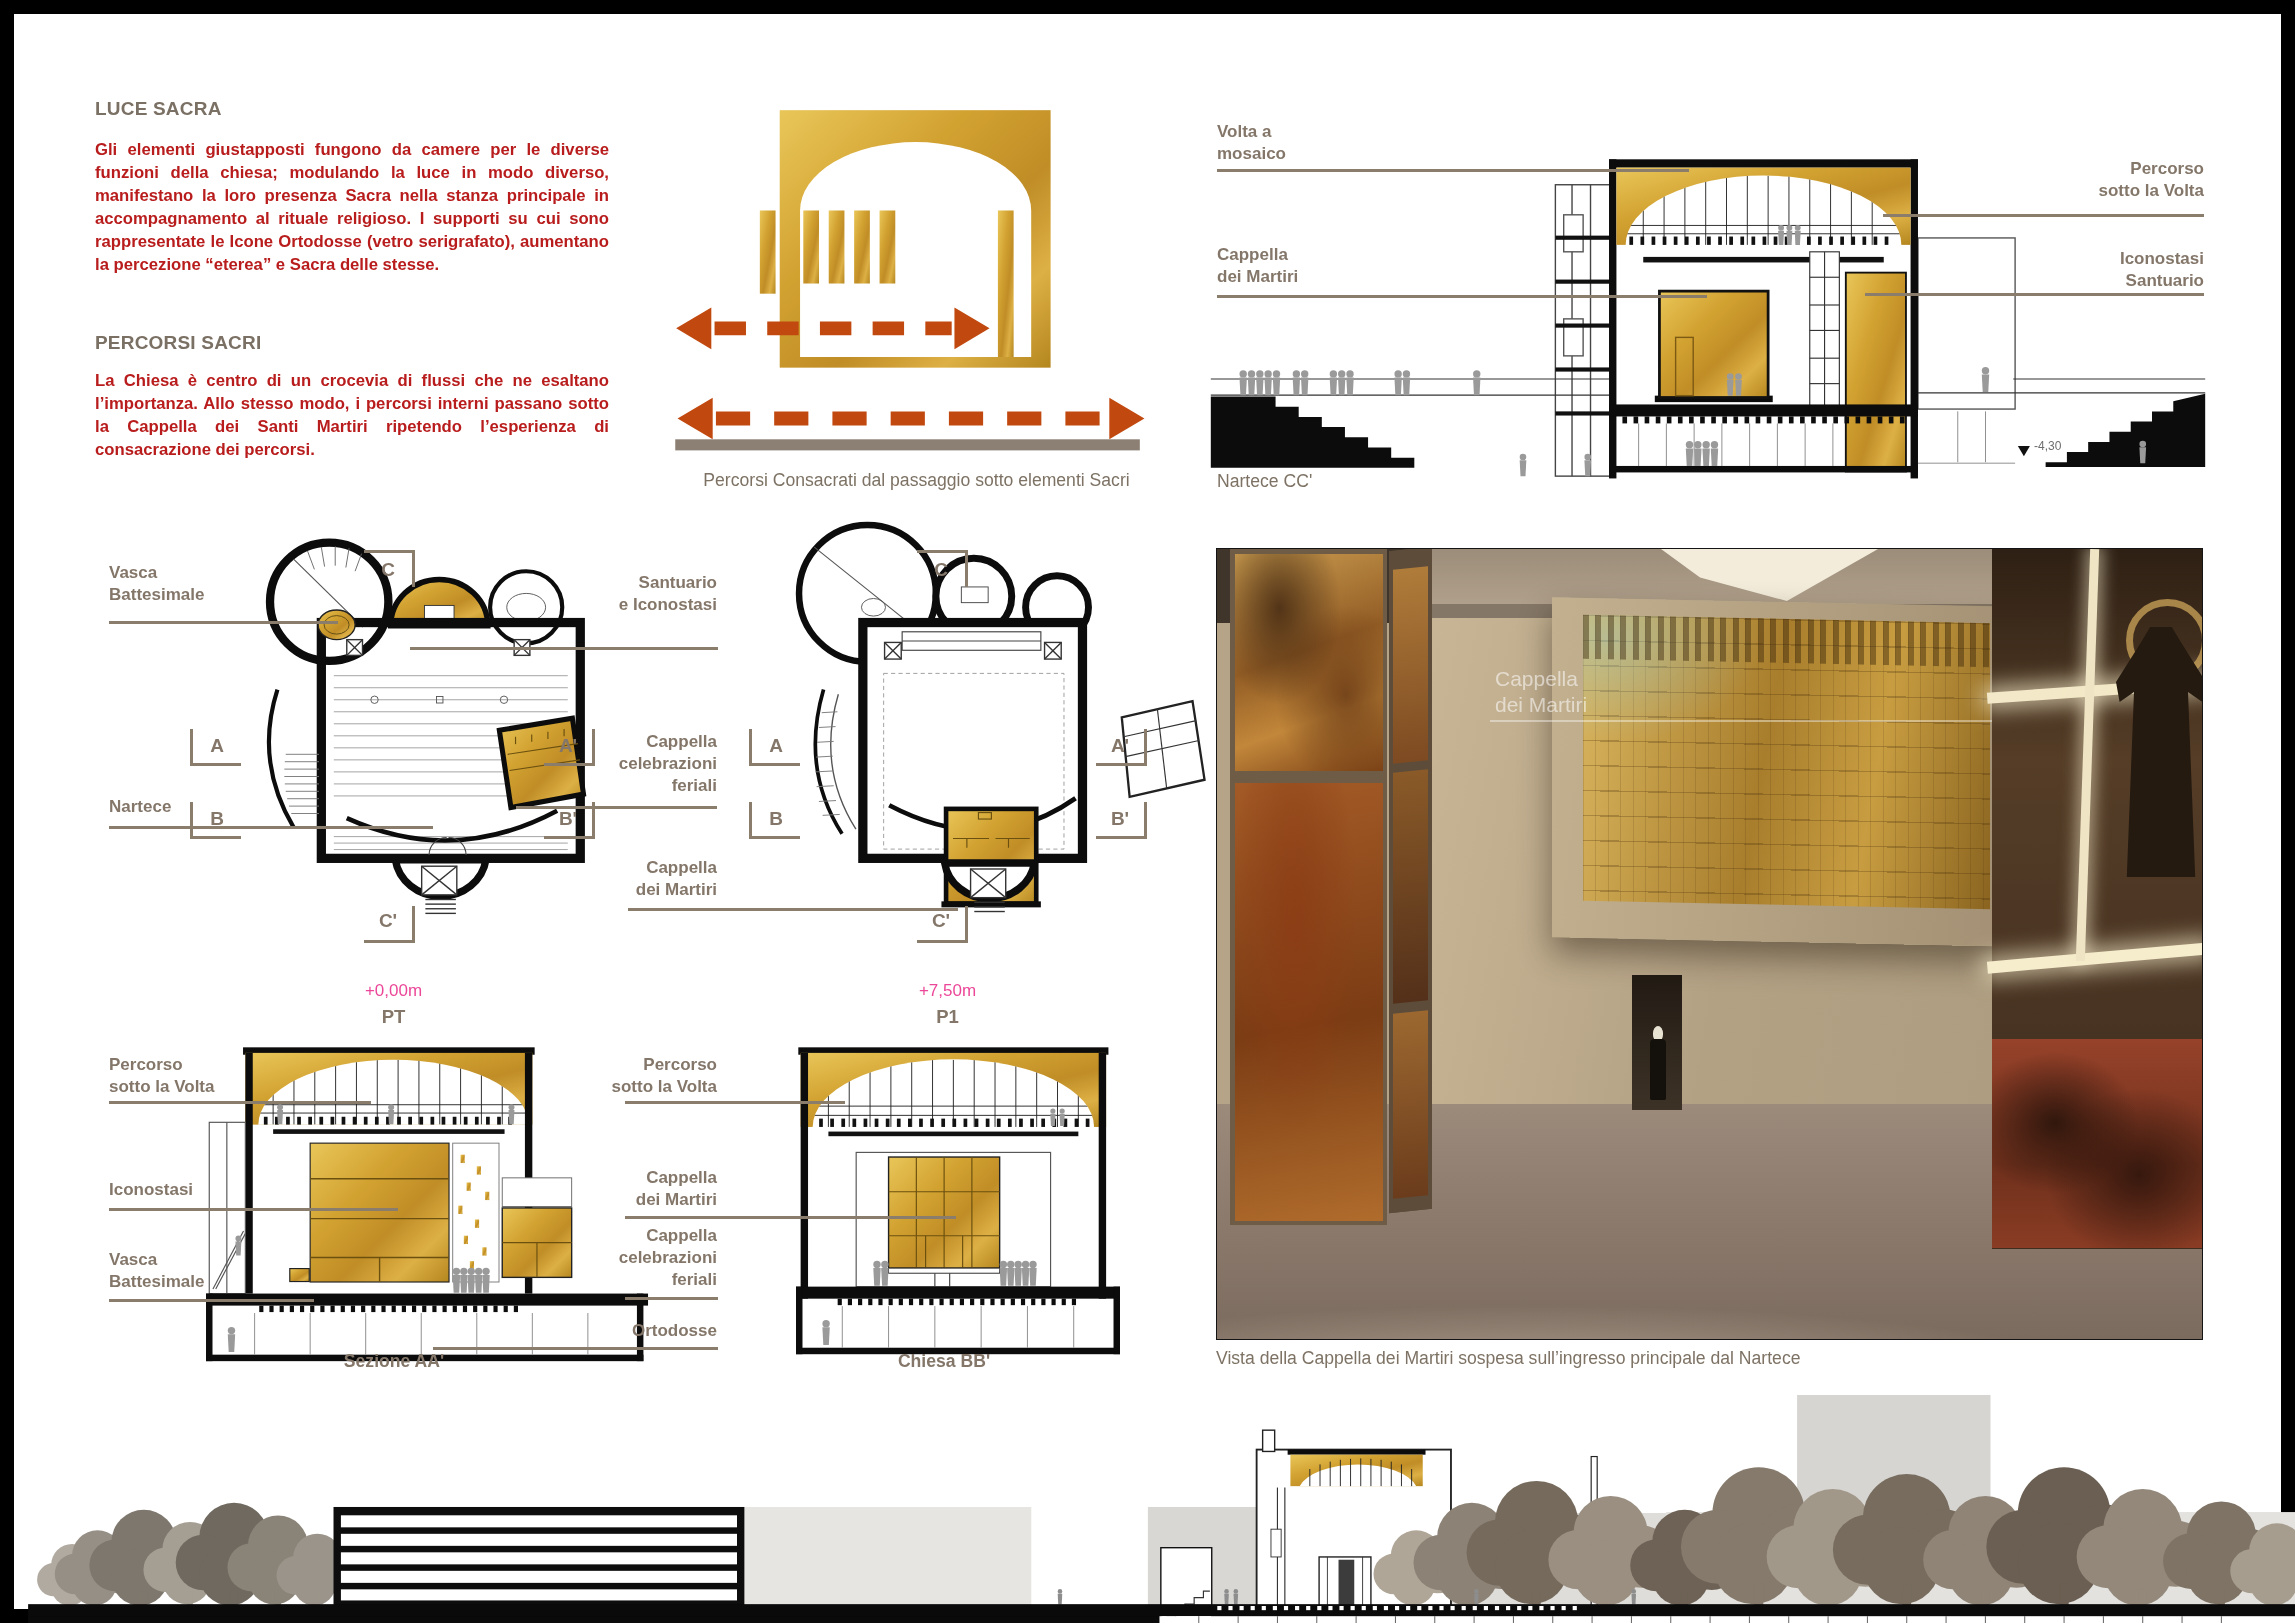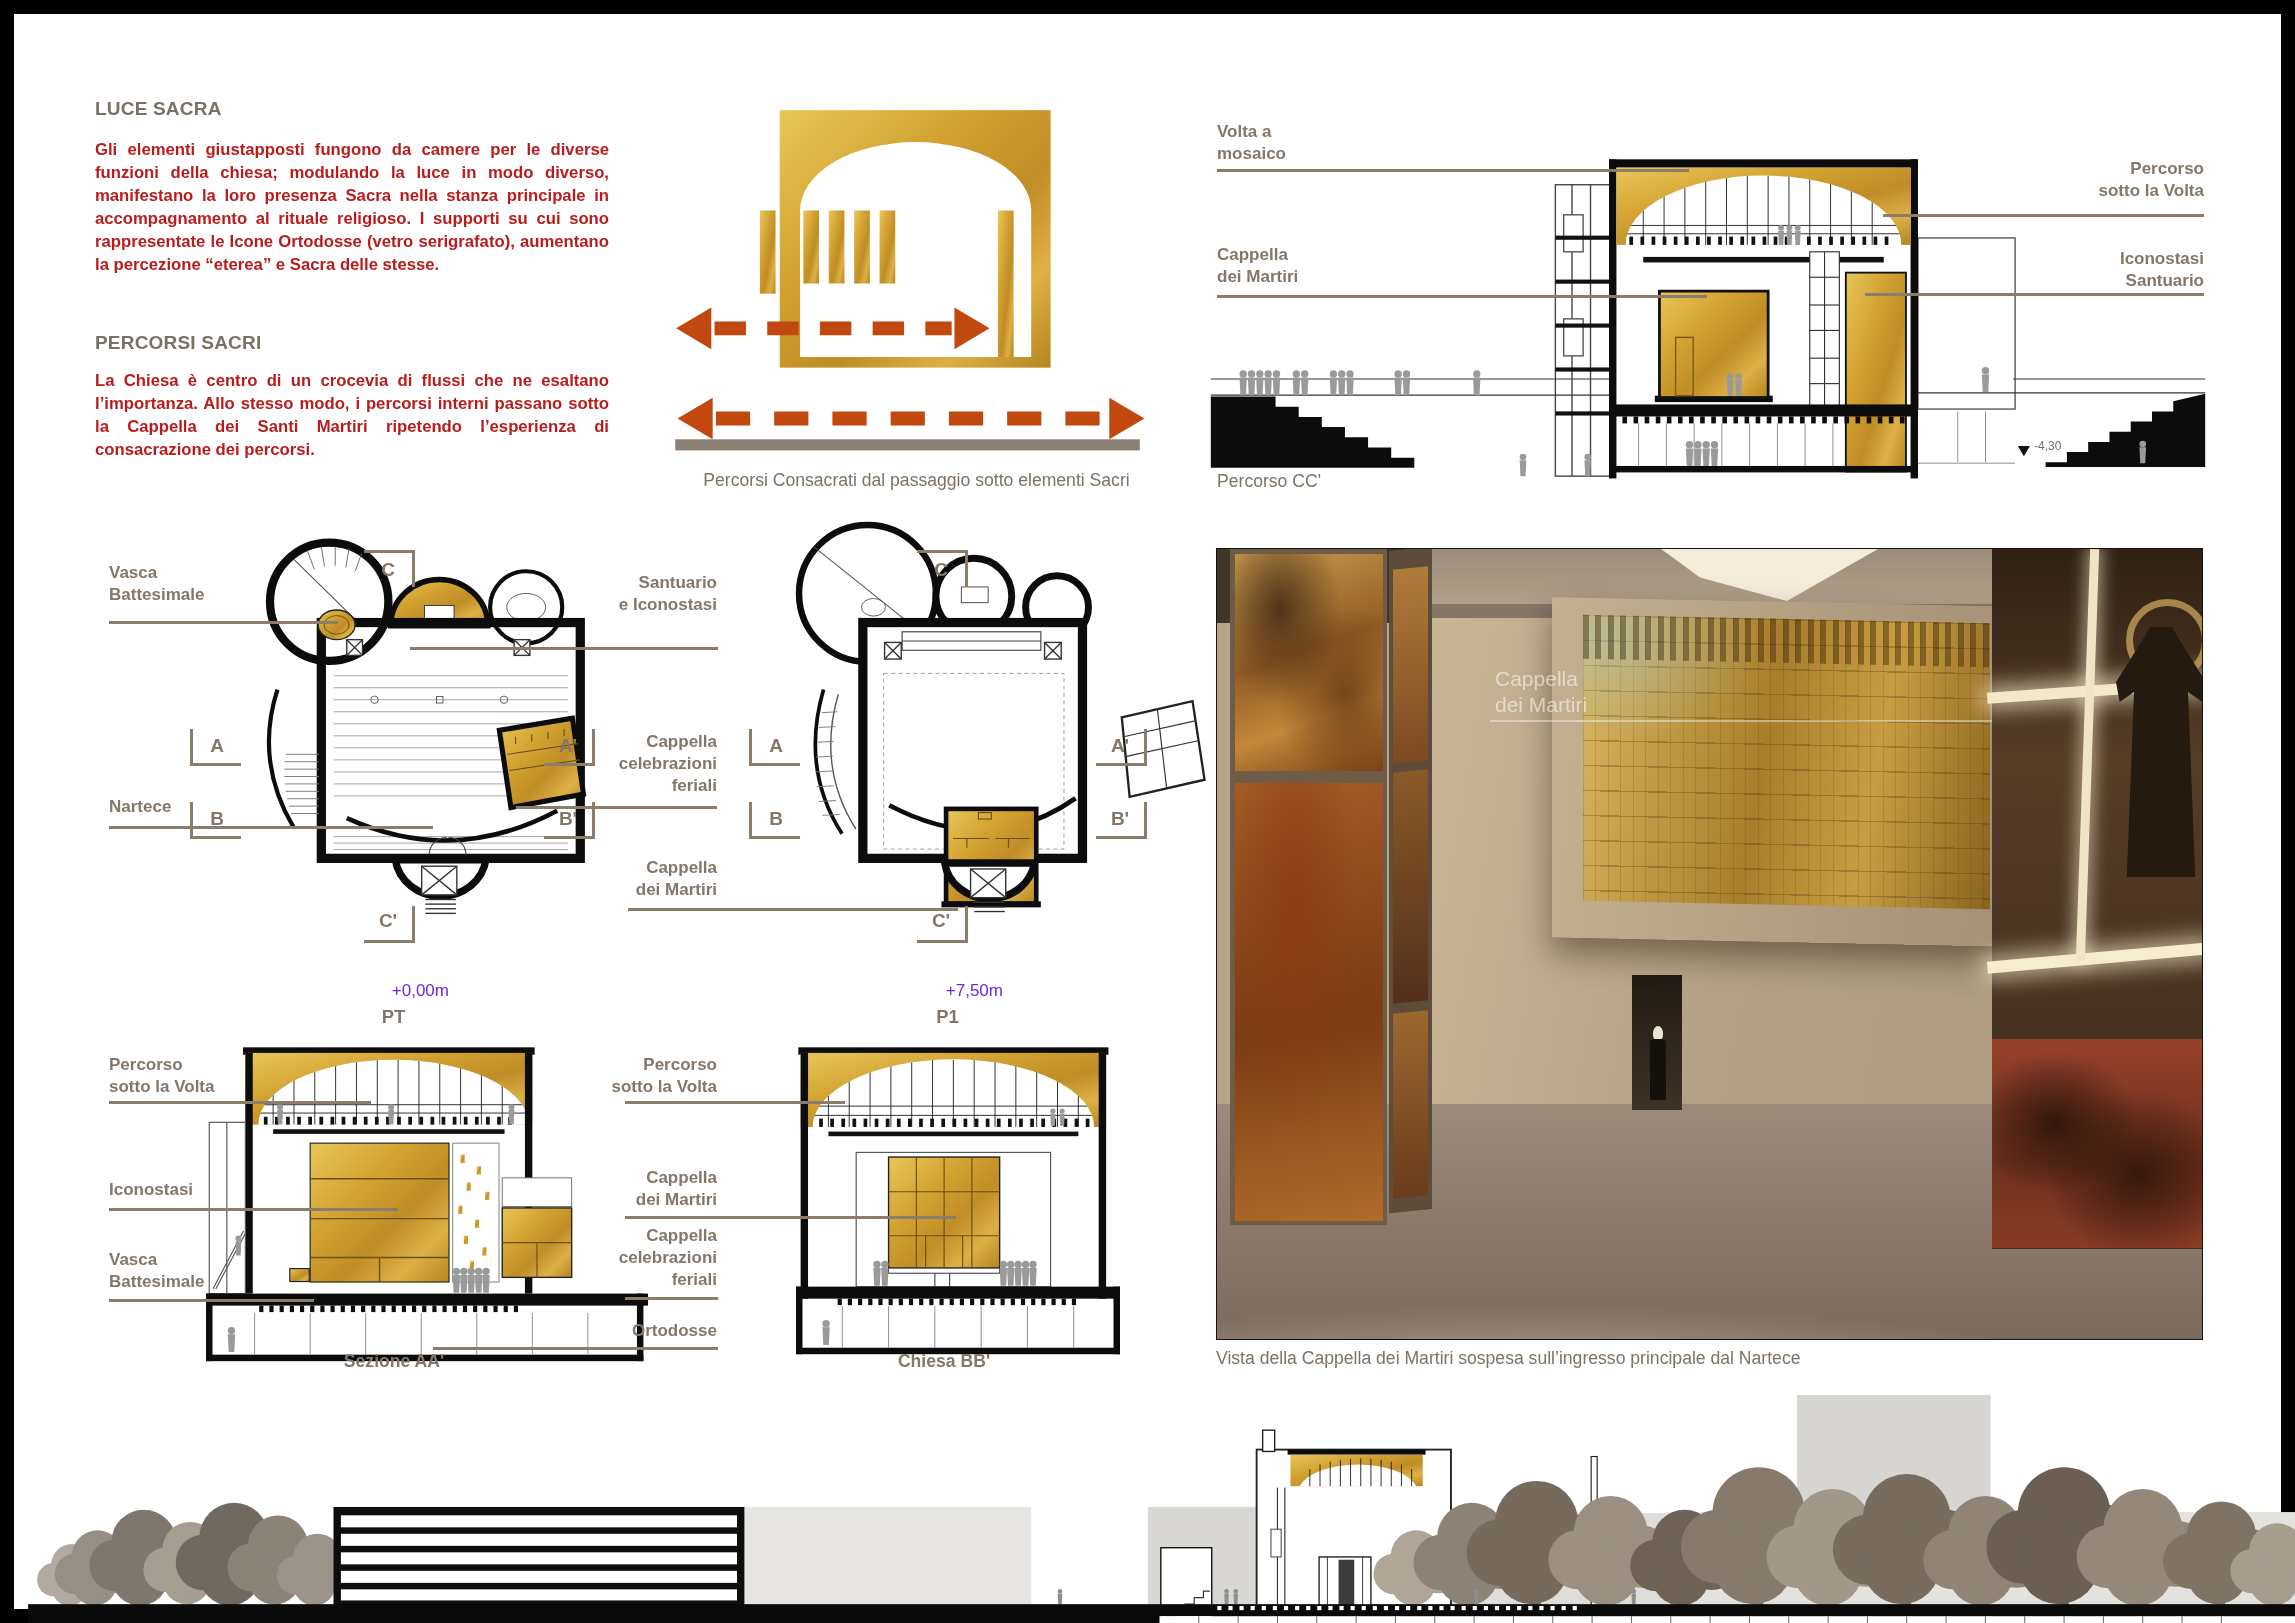--- a/index.html
+++ b/index.html
@@ -7,21 +7,21 @@
   .board{position:absolute;inset:14px;background:#ffffff;}
   .abs{position:absolute;}
   .h1{position:absolute;font:700 19px/21px "Liberation Sans",sans-serif;color:#7b7064;letter-spacing:0.2px;}
   .body-txt{position:absolute;font:700 16.7px/23px "Liberation Sans",sans-serif;color:#b91c1c;text-align:justify;}
   .lbl{position:absolute;font:700 17px/22px "Liberation Sans",sans-serif;color:#84776a;white-space:pre-line;}
   .lbl.r{text-align:right;}
   .ldr{position:absolute;height:3.2px;background:#8b7d6c;}
   .cap{position:absolute;font:400 17.6px/21px "Liberation Sans",sans-serif;color:#7d7264;}
   .cap.c{text-align:center;}
   .plancap{position:absolute;font:700 18.5px/21px "Liberation Sans",sans-serif;color:#84776a;text-align:center;margin-top:48px;}
-  .planlev{position:absolute;font:400 17px/20.4px "Liberation Sans",sans-serif;color:#6d28d9;text-align:right;}
+  .planlev{position:absolute;font:400 17px/20.4px "Liberation Sans",sans-serif;color:#ec4899;text-align:center;}
   .mk{position:absolute;width:48px;height:34px;font:700 19px/34px "Liberation Sans",sans-serif;color:#84776a;text-align:center;}
   .mk.bl{border-left:3.2px solid #8b7d6c;border-bottom:3.2px solid #8b7d6c;}
   .mk.br{border-right:3.2px solid #8b7d6c;border-bottom:3.2px solid #8b7d6c;}
   .mk.tr{border-top:3.2px solid #8b7d6c;border-right:3.2px solid #8b7d6c;}
   .mk.brc{border-bottom:3.2px solid #8b7d6c;border-right:3.2px solid #8b7d6c;line-height:30px;}
   svg{position:absolute;overflow:visible;}
   
   #render{position:absolute;left:1202px;top:534px;width:985px;height:790px;background:#b5a488;overflow:hidden;border:1.4px solid #141414;}
   #render .grain{background-image:repeating-linear-gradient(90deg,rgba(0,0,0,.05) 0 0.9px,rgba(0,0,0,0) 0.9px 4.2px);}
   .dots{background-image:radial-gradient(circle at 0.9px 0.9px,rgba(255,240,210,.20) 0.5px,rgba(0,0,0,0) 0.8px);background-size:3.2px 3.2px;}
@@ -262,21 +262,21 @@
   <div class="ldr" style="left:1203px;top:155px;width:472px;"></div>
   <div class="lbl" style="left:1203px;top:230px;">Cappella
 dei Martiri</div>
   <div class="ldr" style="left:1203px;top:281px;width:490px;"></div>
   <div class="lbl r" style="left:2014px;top:144px;width:176px;">Percorso
 sotto la Volta</div>
   <div class="ldr" style="left:1869px;top:200px;width:321px;"></div>
   <div class="lbl r" style="left:2014px;top:234px;width:176px;">Iconostasi
 Santuario</div>
   <div class="ldr" style="left:1851px;top:279px;width:339px;"></div>
-  <div class="cap" style="left:1203px;top:457px;">Percorso CC'</div>
+  <div class="cap" style="left:1203px;top:457px;">Nartece CC'</div>
 
   <svg style="left:194px;top:523px;" width="444" height="467" viewBox="0 0 960 1010">
     <circle cx="262" cy="140" r="128" fill="#fff" stroke="#0c0c0c" stroke-width="18"></circle>
     <line x1="185" y1="48" x2="335" y2="195" stroke="#555" stroke-width="2.5"></line>
     <g stroke="#666" stroke-width="2">
       <line x1="215" y1="30" x2="230" y2="70"></line>
         <line x1="245" y1="22" x2="252" y2="64"></line>
         <line x1="275" y1="20" x2="275" y2="62"></line>
         <line x1="305" y1="24" x2="298" y2="66"></line>
         <line x1="332" y1="36" x2="318" y2="74"></line>

